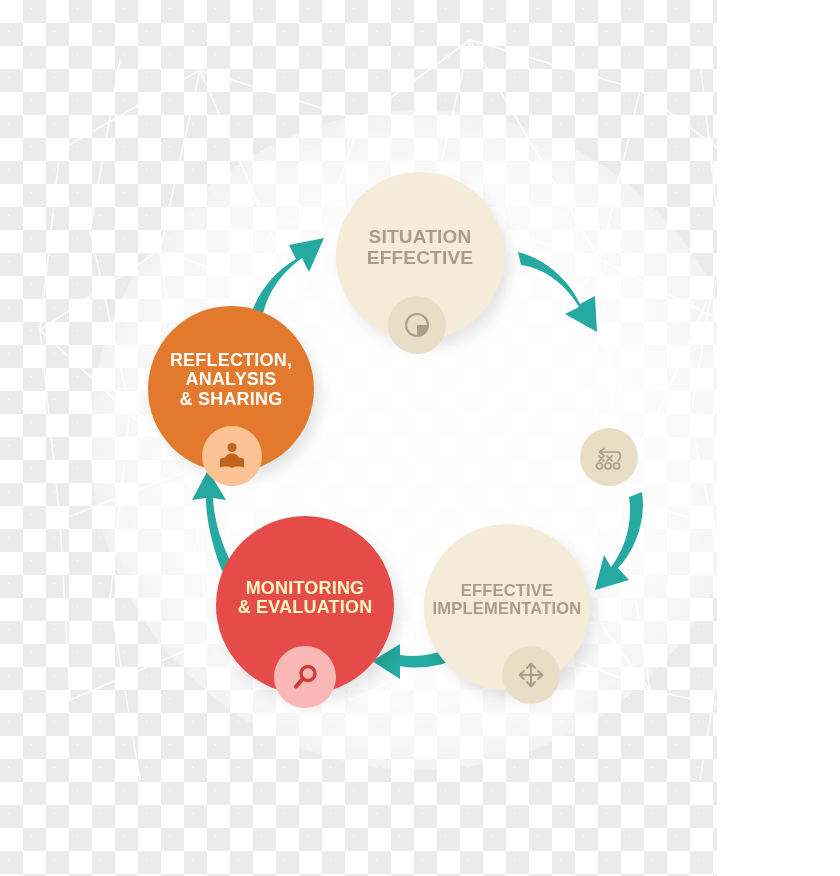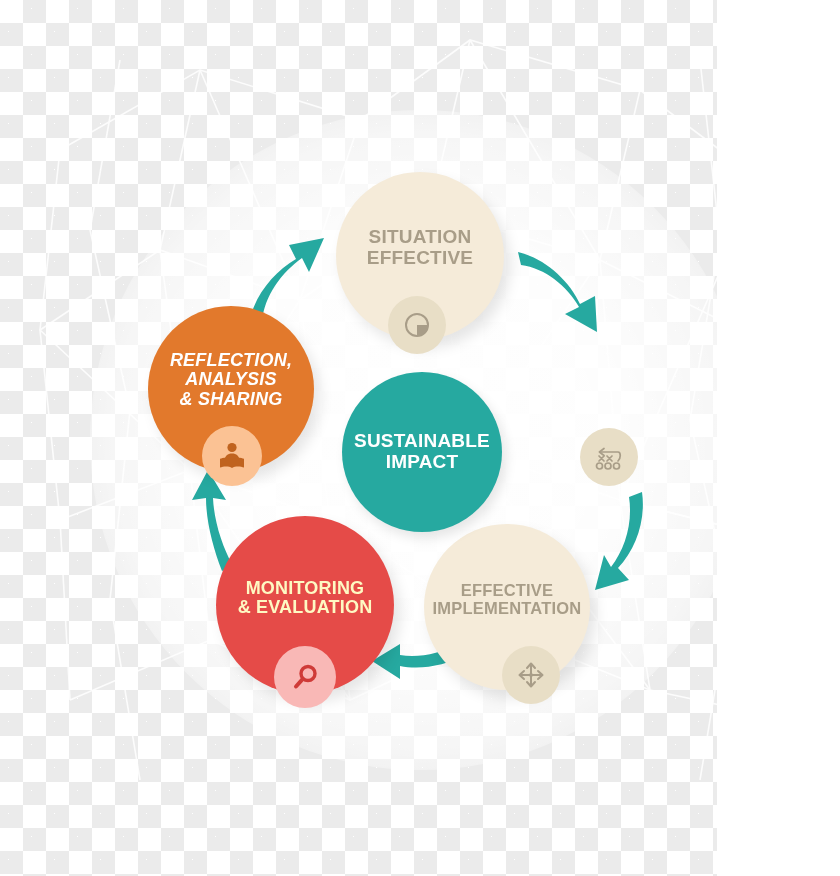--- a/index.html
+++ b/index.html
@@ -87,21 +87,21 @@
   #node-planning       { left: 518px; top: 298px; width: 174px; height: 174px; }
   #node-planning .label { font-size: 19px; margin-top: -14px; }
 
   #node-implementation { left: 424px; top: 524px; width: 166px; height: 166px; }
   #node-implementation .label { font-size: 16.5px; margin-top: -14px; }
 
   #node-monitoring     { left: 216px; top: 516px; width: 178px; height: 178px; }
   #node-monitoring .label { font-size: 18px; margin-top: -14px; }
 
   #node-reflection     { left: 148px; top: 306px; width: 166px; height: 166px; }
-  #node-reflection .label { font-size: 18px; margin-top: -18px; font-style: italic; }
+  #node-reflection .label { font-size: 18px; margin-top: -18px; }
 
   #node-center         { left: 342px; top: 372px; width: 160px; height: 160px;
                          box-shadow: 4px 6px 12px rgba(0,0,0,0.10); }
   #node-center .label  { font-size: 19px; }
 
   
   .badge {
     position: absolute;
     border-radius: 50%;
     display: flex;
@@ -258,21 +258,15 @@
     </div>
     <div class="badge peach" id="badge-reflection">
       <svg width="34" height="34" viewBox="0 0 34 34">
         <circle cx="17" cy="8.5" r="4.6" fill="#c0631f"></circle>
         <path d="M17,14.5 C21.5,14.5 24,17 24.5,21 L9.5,21 C10,17 12.5,14.5 17,14.5 Z" fill="#c0631f"></path>
         <path d="M17,20.5 C13.5,18 8,18.5 5,19.8 L5,28.5 C8.5,27.2 13.8,26.8 17,29 Z" fill="#c0631f"></path>
         <path d="M17,20.5 C20.5,18 26,18.5 29,19.8 L29,28.5 C25.5,27.2 20.2,26.8 17,29 Z" fill="#c0631f"></path>
       </svg>
     </div>
 
-    <div class="node teal" id="node-center">
-      <div class="label">
-        <span>SUSTAINABLE</span><br>
-        <span>IMPACT</span>
-      </div>
-    </div>
 
   </div>
 </div>
 
 </body></html>

